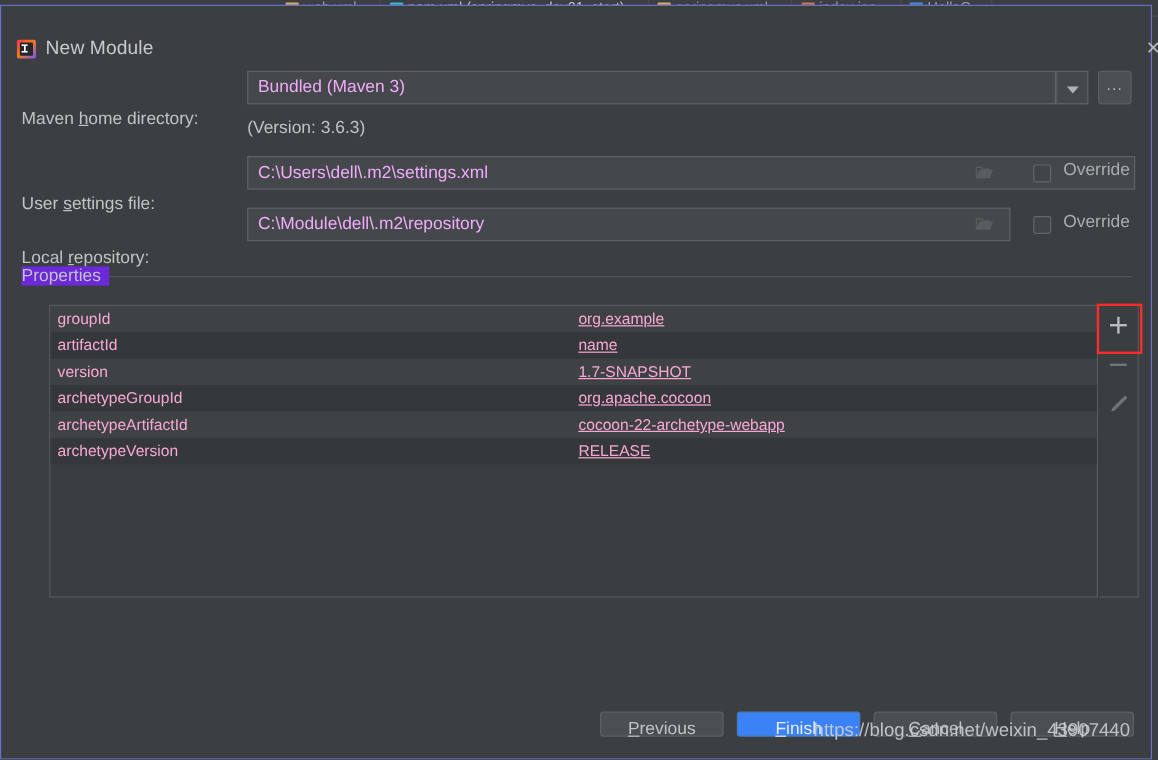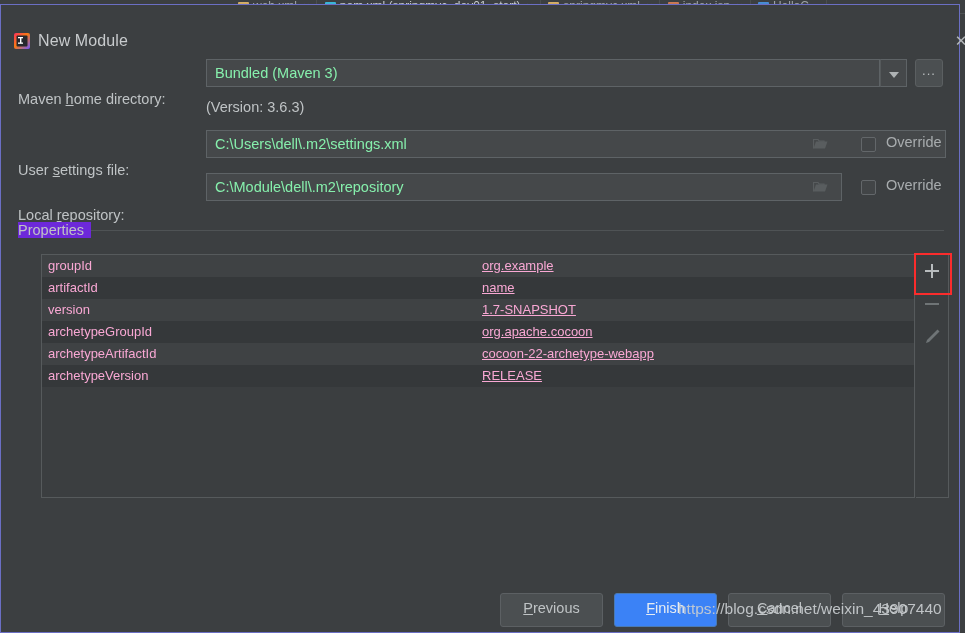--- a/index.html
+++ b/index.html
@@ -108,21 +108,21 @@
     white-space: nowrap;
     margin-top: 27px;
   }
   .mn { text-decoration: underline; }
 
   .field {
     position: absolute;
     box-sizing: border-box;
     background: #45484a;
     border: 1px solid #5e6366;
-    color: #86efac;
+    color: #f0abfc;
     font-size: 14.5px;
     height: 28px;
     line-height: 26px;
     padding: 0 8px;
     overflow: hidden;
     white-space: nowrap;
   }
   .combo-arrow {
     position: absolute;
     box-sizing: border-box;
@@ -254,21 +254,21 @@
     border: 2px solid #fb2c2c;
     box-sizing: border-box;
     pointer-events: none;
     z-index: 5;
   }
 
   
   .dlgbtn {
     position: absolute;
     box-sizing: border-box;
-    height: 34px;
+    height: 21px;
     border-radius: 3px;
     background: #4b4f51;
     border: 1px solid #5c6063;
     color: #bfc3c5;
     font-size: 14.5px;
     line-height: 29px;
     text-align: center;
     cursor: pointer;
   }
   .dlgbtn.primary {

